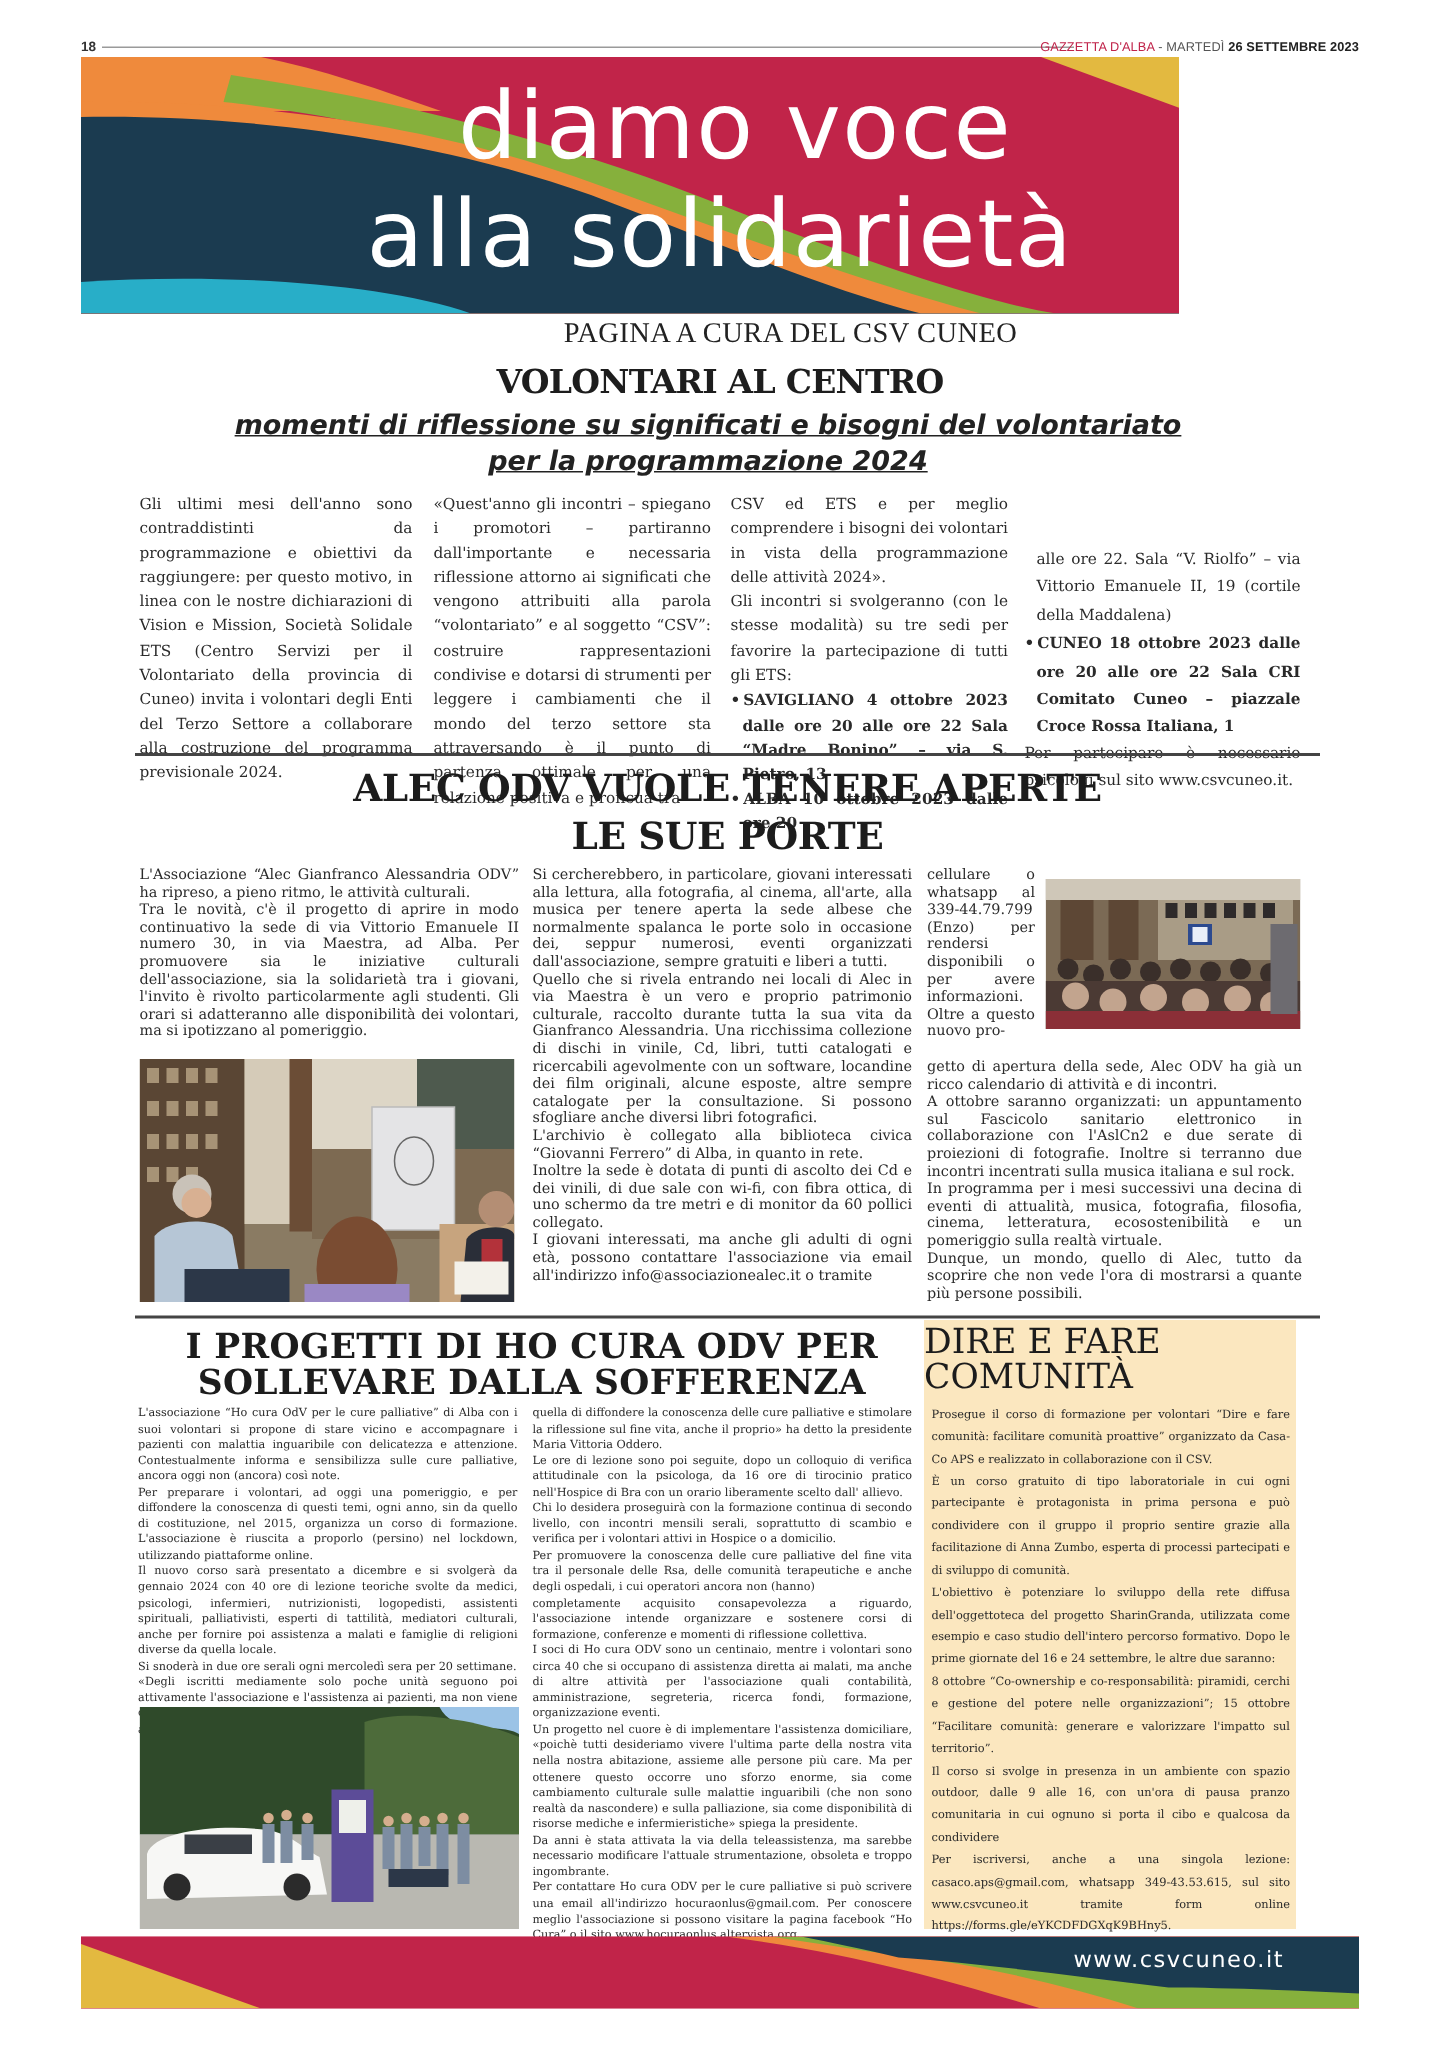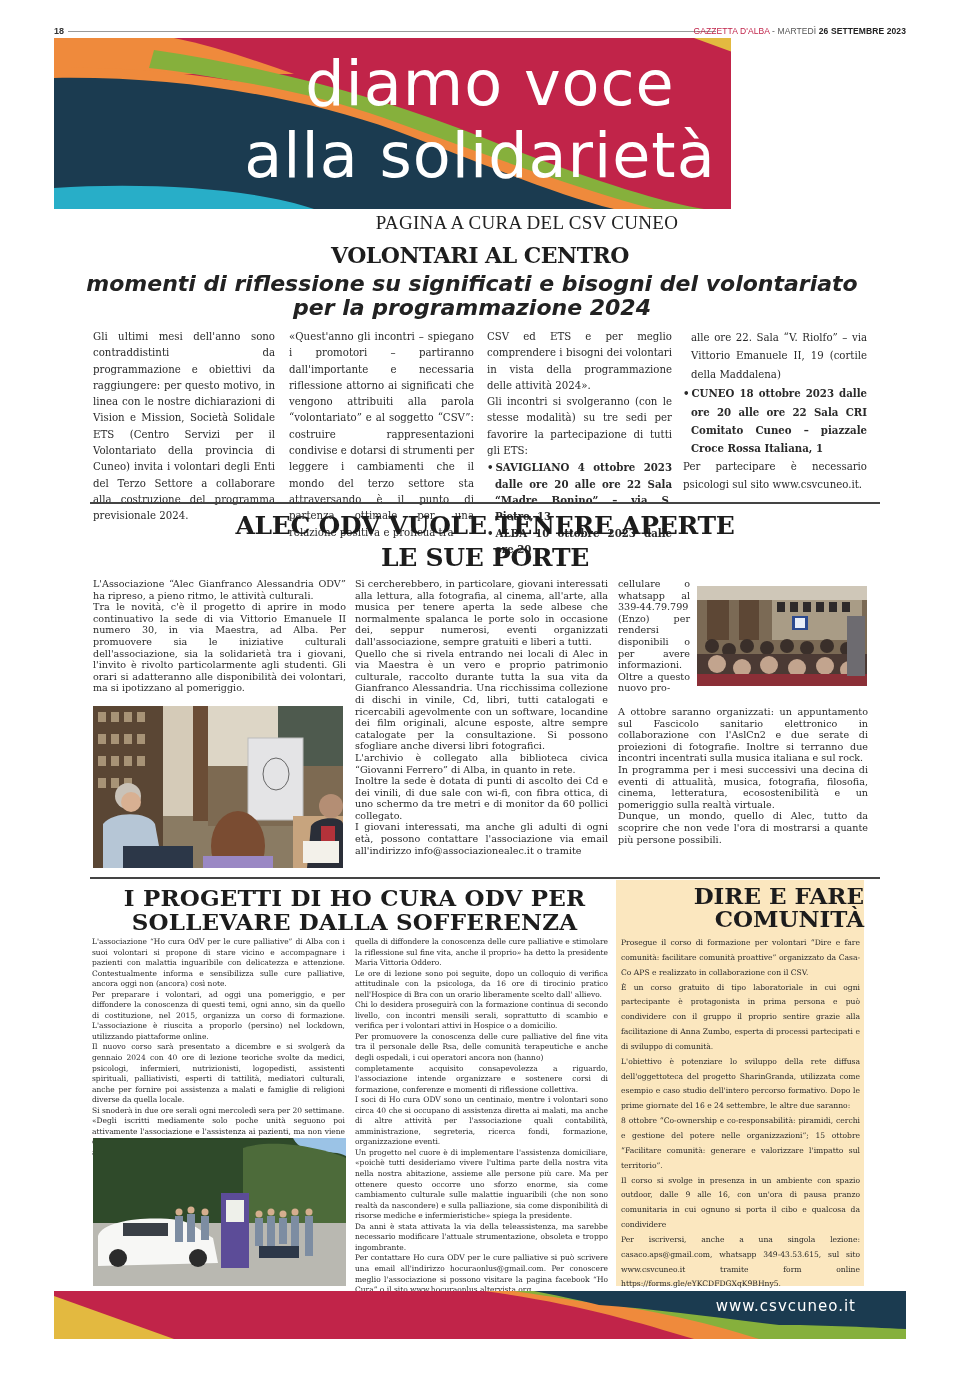--- a/index.html
+++ b/index.html
@@ -6,29 +6,29 @@
   html, body { width: 960px; height: 1380px; background: #ffffff; overflow: hidden; }
   body { position: relative; font-family: "DejaVu Serif", serif; color: #222; }
 
   .folio { position: absolute; left: 54px; top: 26px; width: 852px; height: 12px; }
   .folio .pnum { position: absolute; left: 0; top: 0; font-family: "Liberation Sans", sans-serif; font-weight: bold; font-size: 9px; color: #333; }
   .folio .rule { position: absolute; left: 14px; right: 190px; top: 5px; height: 1px; background: #9a9a9a; }
   .folio .paper { position: absolute; right: 0; top: 0; font-family: "Liberation Sans", sans-serif; font-size: 8.5px; color: #c0244a; letter-spacing: 0.1px; }
   .folio .paper .date { color: #555; }
   .folio .paper .date b { color: #222; }
 
-  .banner { position: absolute; left: 54px; top: 38px; width: 677px; height: 171px; overflow: hidden; background: #000000; }
+  .banner { position: absolute; left: 54px; top: 38px; width: 732px; height: 171px; overflow: hidden; background: #000000; }
   .banner svg { position: absolute; left: 0; top: 0; }
   .banner .title { position: absolute; left: 0; width: 852px; text-align: center; color: #fff; font-family: "DejaVu Sans", sans-serif; font-weight: normal; letter-spacing: 1px; }
   .banner .t1 { top: 10px; font-size: 62px; line-height: 72px; padding-left: 20px; }
   .banner .t2 { top: 78px; font-size: 62px; line-height: 80px; }
 
   .kicker { position: absolute; left: 0; width: 960px; top: 212px; text-align: center; font-family: "Liberation Serif", serif; font-size: 19px; color: #222; letter-spacing: 0.3px; margin-left: 47px; }
   .head1 { position: absolute; left: 0; width: 960px; top: 242px; text-align: center; font-family: "DejaVu Serif", serif; font-weight: bold; font-size: 22px; color: #1d1d1d; letter-spacing: -0.5px; }
-  .sub1 { position: absolute; left: 0; width: 944px; top: 272px; text-align: center; font-family: "DejaVu Sans", sans-serif; font-style: italic; font-weight: bold; font-size: 22px; line-height: 24px; color: #222; }
+  .sub1 { position: absolute; left: 0; width: 944px; top: 272px; text-align: center; font-family: "DejaVu Sans", sans-serif; font-style: italic; font-weight: bold; font-size: 18px; line-height: 24px; color: #222; text-decoration: underline; }
 
   .col { position: absolute; font-family: "DejaVu Serif", serif; color: #2a2a2a; }
   .s1 { font-size: 10.2px; line-height: 16.3px; text-align: justify; }
   .s1 p { margin: 0; }
   .s1 ul { list-style: none; }
   .s1 li { padding-left: 8px; text-indent: -8px; font-weight: bold; }
   .s1 li::before { content: "•"; margin-right: 2px; }
 
   .hrule { position: absolute; left: 90px; width: 790px; height: 2px; background: #444; }
 
@@ -38,21 +38,21 @@
   .s2 p { margin: 0; }
 
   .photo { position: absolute; overflow: hidden; }
 
   .head3 { position: absolute; left: 92px; width: 525px; top: 886px; text-align: center; font-family: "DejaVu Serif", serif; font-weight: bold; font-size: 23px; line-height: 24px; color: #1c1c1c; letter-spacing: 0.2px; }
 
   .s3 { font-size: 7.5px; line-height: 10.55px; text-align: justify; }
   .s3 p { margin: 0; }
 
   .box { position: absolute; left: 616px; top: 880px; width: 248px; height: 406px; background: #fbe7bf; }
-  .box .bhead { position: absolute; left: 0; width: 248px; top: 4px; text-align: right; font-family: "DejaVu Serif", serif; font-weight: bold; font-size: 23px; line-height: 23px; color: #1c1c1c; }
+  .box .bhead { position: absolute; left: 0; width: 248px; top: 4px; text-align: left; font-family: "DejaVu Serif", serif; font-weight: normal; font-size: 23px; line-height: 23px; color: #1c1c1c; }
   .s4 { font-size: 7.6px; line-height: 14.85px; text-align: justify; }
   .s4 p { margin: 0; }
 
   .footer { position: absolute; left: 54px; top: 1291px; width: 852px; height: 48px; overflow: hidden; background: #c12449; }
   .footer svg { position: absolute; left: 0; top: 0; }
   .footer .url { position: absolute; right: 50px; top: 6px; color: #fff; font-family: "DejaVu Sans", sans-serif; font-size: 15px; letter-spacing: 1px; }
 </style>
 </head>
 <body>
 
@@ -91,21 +91,21 @@
 </div>
 <div class="col s1" style="left:487px; top:329px; width:185px;">
   <p>CSV ed ETS e per meglio comprendere i bisogni dei volontari in vista della programmazione delle attività 2024».</p>
   <p>Gli incontri si svolgeranno (con le stesse modalità) su tre sedi per favorire la partecipazione di tutti gli  ETS:</p>
   <ul>
     <li>SAVIGLIANO 4 ottobre 2023 dalle ore 20 alle ore 22 Sala “Madre Bonino” – via S. Pietro, 13</li>
     <li>ALBA 10 ottobre 2023 dalle ore 20</li>
   </ul>
 </div>
 <div class="col s1" style="left:683px; top:329px; width:184px; line-height:18.4px;">
-  <p style="padding-left:8px;">alle ore 22. Sala “V. Riolfo” – via Vittorio Emanuele II, 19 (cortile della Maddalena)</p>
+  <p style="padding-left:8px;margin-top:36px;">alle ore 22. Sala “V. Riolfo” – via Vittorio Emanuele II, 19 (cortile della Maddalena)</p>
   <ul>
     <li>CUNEO 18 ottobre 2023 dalle ore 20 alle ore 22 Sala CRI Comitato Cuneo – piazzale Croce Rossa  Italiana, 1</li>
   </ul>
   <p>Per partecipare è necessario psicologi sul sito www.csvcuneo.it.</p>
 </div>
 
 <div class="hrule" style="top:502px;"></div>
 
 <div class="head2">
   <div>ALEC ODV VUOLE TENERE APERTE</div>
@@ -204,20 +204,21 @@
         <circle cx="72" cy="79" r="9"></circle>
         <circle cx="100" cy="82" r="9"></circle>
         <circle cx="128" cy="80" r="9"></circle>
         <circle cx="152" cy="84" r="9"></circle>
     </g>
     <rect x="0" y="88" width="170" height="12" fill="#8b2f37"></rect>
     <rect x="150" y="30" width="18" height="60" fill="#6d6b70"></rect>
   </svg>
 </div>
 <div class="col s2" style="left:618px; top:706px; width:250px;">
+  <p>getto di apertura della sede, Alec ODV ha già un ricco calendario di attività e di incontri.</p>
   <p>A ottobre saranno organizzati: un appuntamento sul Fascicolo sanitario elettronico in collaborazione con l'AslCn2 e due serate di proiezioni di fotografie. Inoltre si terranno due incontri incentrati sulla musica italiana e sul rock.</p>
   <p>In programma per i mesi successivi una decina di eventi di attualità, musica, fotografia, filosofia, cinema, letteratura, ecosostenibilità e un pomeriggio sulla realtà virtuale.</p>
   <p>Dunque, un mondo, quello di Alec, tutto da scoprire che non vede l'ora di mostrarsi a quante più persone possibili.</p>
 </div>
 
 <div class="hrule" style="top:877px;"></div>
 
 <div class="head3">
   <div>I PROGETTI DI HO CURA ODV PER</div>
   <div>SOLLEVARE DALLA SOFFERENZA</div>

